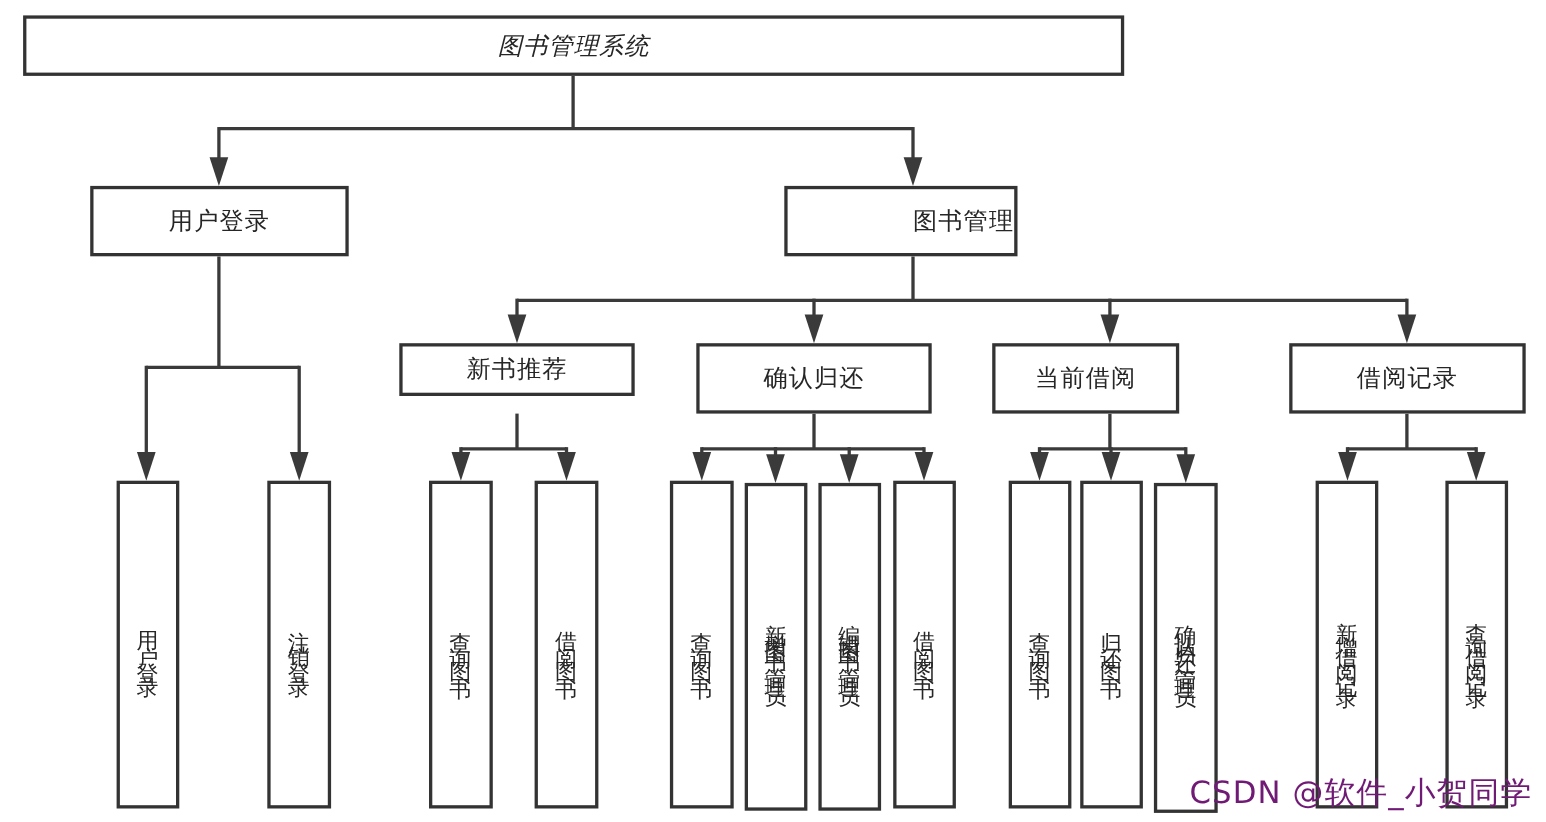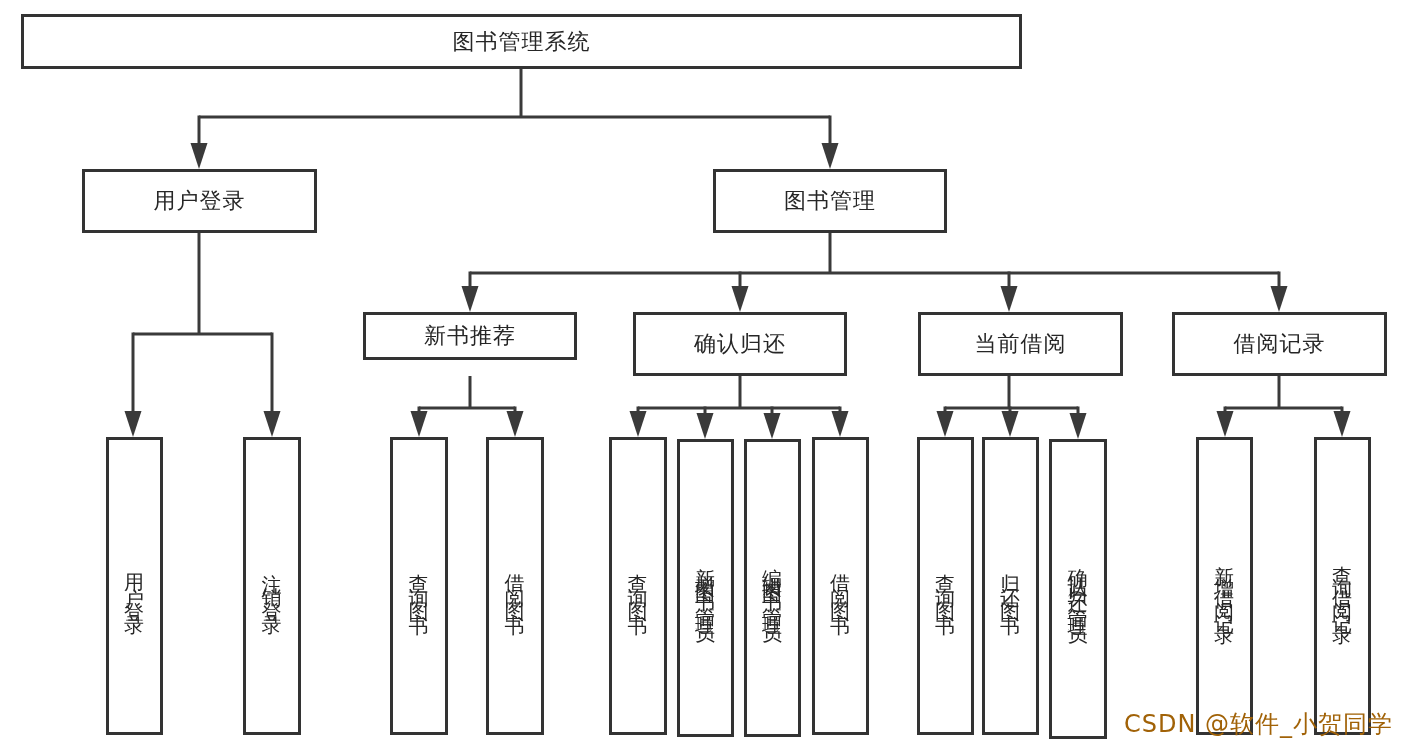--- a/index.html
+++ b/index.html
@@ -40,22 +40,22 @@
   .node.vert span {
     writing-mode: vertical-rl;
     text-orientation: mixed;
     font-size: 20px;
     line-height: 1;
   }
   .watermark {
     position: absolute;
     right: 12px;
     bottom: 7px;
-    font-size: 24px;
-    color: #a16207;
+    font-size: 28px;
+    color: #701a75;
     letter-spacing: 1px;
     white-space: nowrap;
   }
 </style>
 </head>
 <body>
 
 <div class="canvas">
   <svg class="connector-svg" id="connectors" width="1405" height="747" viewBox="0 0 1405 747">
       <line x1="521" y1="69" x2="521" y2="117" stroke="#3a3a3a" stroke-width="3"></line>
@@ -105,33 +105,33 @@
       <line x1="1078" y1="406.5" x2="1078" y2="415" stroke="#3a3a3a" stroke-width="3"></line>
       <polygon points="1069.5,413 1086.5,413 1078,439" fill="#3a3a3a"></polygon>
       <line x1="1279" y1="376" x2="1279" y2="408" stroke="#3a3a3a" stroke-width="3"></line>
       <line x1="1225" y1="408" x2="1342" y2="408" stroke="#3a3a3a" stroke-width="3"></line>
       <line x1="1225" y1="406.5" x2="1225" y2="413" stroke="#3a3a3a" stroke-width="3"></line>
       <polygon points="1216.5,411 1233.5,411 1225,437" fill="#3a3a3a"></polygon>
       <line x1="1342" y1="406.5" x2="1342" y2="413" stroke="#3a3a3a" stroke-width="3"></line>
       <polygon points="1333.5,411 1350.5,411 1342,437" fill="#3a3a3a"></polygon>
     </svg>
   <div id="nodes">
-      <div class="node horiz" style="left: 21px; top: 14px; width: 1001px; height: 55px;">
+      <div class="node horiz" style="left: 21px; top: 14px; width: 1001px; height: 55px; font-style: italic;">
         <span>图书管理系统</span>
       </div>
       <div class="node horiz" style="left: 82px; top: 169px; width: 235px; height: 64px;">
         <span>用户登录</span>
       </div>
       <div class="node vert" style="left: 106px; top: 437px; width: 57px; height: 298px;">
         <span style="letter-spacing: 14px;">用户登录</span>
       </div>
       <div class="node vert" style="left: 243px; top: 437px; width: 58px; height: 298px;">
         <span style="letter-spacing: 14px;">注销登录</span>
       </div>
-      <div class="node horiz" style="left: 713px; top: 169px; width: 234px; height: 64px;">
+      <div class="node horiz" style="left: 713px; top: 169px; width: 212px; height: 64px; justify-content: flex-end;">
         <span>图书管理</span>
       </div>
       <div class="node horiz" style="left: 363px; top: 312px; width: 214px; height: 48px;">
         <span>新书推荐</span>
       </div>
       <div class="node vert" style="left: 390px; top: 437px; width: 58px; height: 298px;">
         <span style="letter-spacing: 14px;">查询图书</span>
       </div>
       <div class="node vert" style="left: 486px; top: 437px; width: 58px; height: 298px;">
         <span style="letter-spacing: 14px;">借阅图书</span>
@@ -144,21 +144,21 @@
       </div>
       <div class="node vert" style="left: 677px; top: 439px; width: 57px; height: 298px;">
         <span style="letter-spacing: 8px;">新增图书（管理员）</span>
       </div>
       <div class="node vert" style="left: 744px; top: 439px; width: 57px; height: 298px;">
         <span style="letter-spacing: 8px;">编辑图书（管理员）</span>
       </div>
       <div class="node vert" style="left: 812px; top: 437px; width: 57px; height: 298px;">
         <span style="letter-spacing: 14px;">借阅图书</span>
       </div>
-      <div class="node horiz" style="left: 902px; top: 312px; width: 205px; height: 64px; margin-left: 16px;">
+      <div class="node horiz" style="left: 902px; top: 312px; width: 170px; height: 64px;">
         <span>当前借阅</span>
       </div>
       <div class="node vert" style="left: 917px; top: 437px; width: 57px; height: 298px;">
         <span style="letter-spacing: 14px;">查询图书</span>
       </div>
       <div class="node vert" style="left: 982px; top: 437px; width: 57px; height: 298px;">
         <span style="letter-spacing: 14px;">归还图书</span>
       </div>
       <div class="node vert" style="left: 1049px; top: 439px; width: 58px; height: 300px;">
         <span style="letter-spacing: 8px;">确认归还（管理员）</span>

